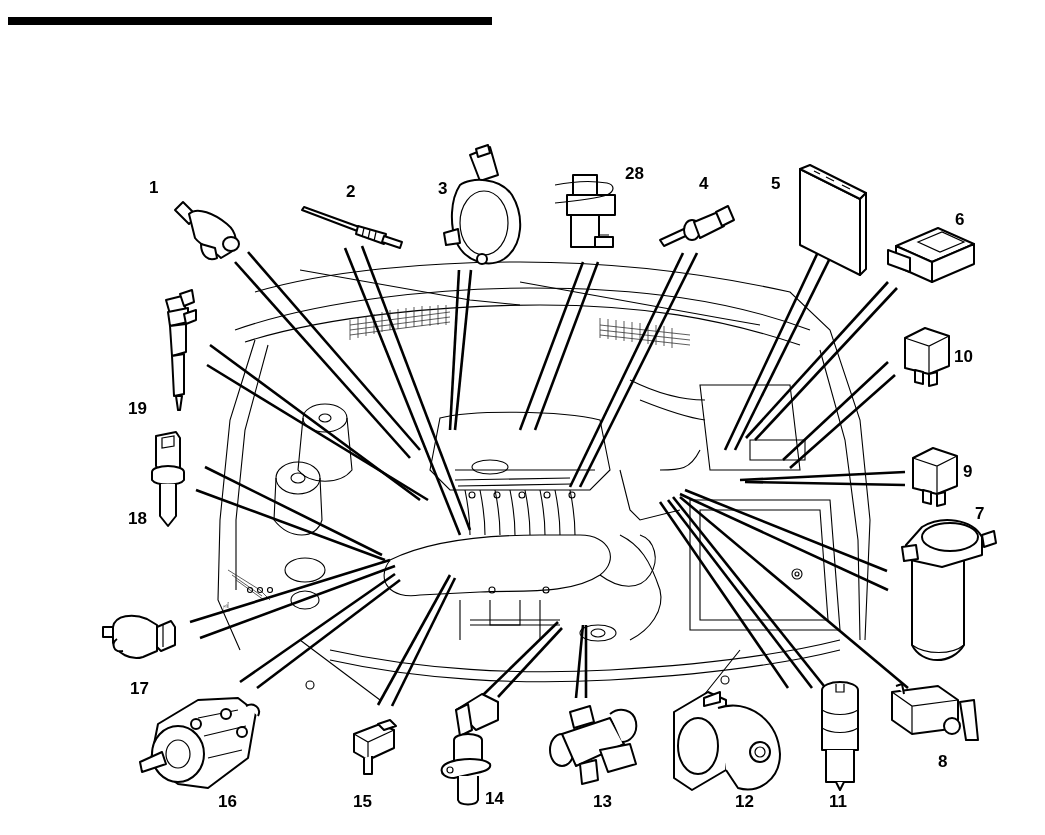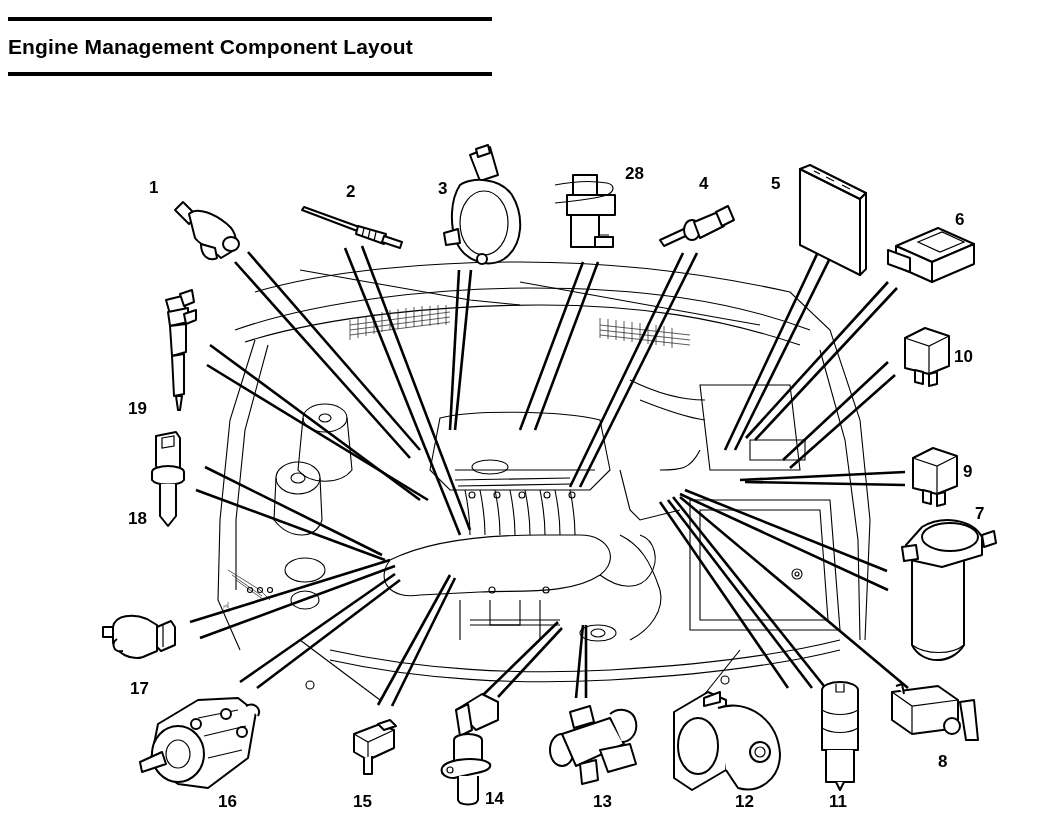--- a/index.html
+++ b/index.html
@@ -15,21 +15,20 @@
     .bay { stroke: #000; stroke-width: 1.1; fill: none; }
     .bay-thin { stroke: #333; stroke-width: 0.8; fill: none; }
     .part { stroke: #000; stroke-width: 2; fill: #fff; stroke-linejoin: round; }
     .part-thin { stroke: #000; stroke-width: 1.2; fill: none; }
   </style>
 </head>
 <body>
 
 <div class="title-block">
   <div class="rule"></div>
-  <div class="title">Engine Management Component Layout</div>
   <div class="rule"></div>
 </div>
 
 <svg id="diagram" width="1045" height="835" viewBox="0 0 1045 835" xmlns="http://www.w3.org/2000/svg">
 
   <g>
 
     <path class="bay" d="M255,292 C330,270 430,262 520,262 C610,262 700,272 790,292 L830,330 L860,420 L870,520 L865,640"></path>
     <path class="bay" d="M235,330 C320,300 440,288 530,288 C640,288 730,300 810,330"></path>
     <path class="bay" d="M245,342 C330,315 450,305 540,305 C640,305 720,318 800,345"></path>

